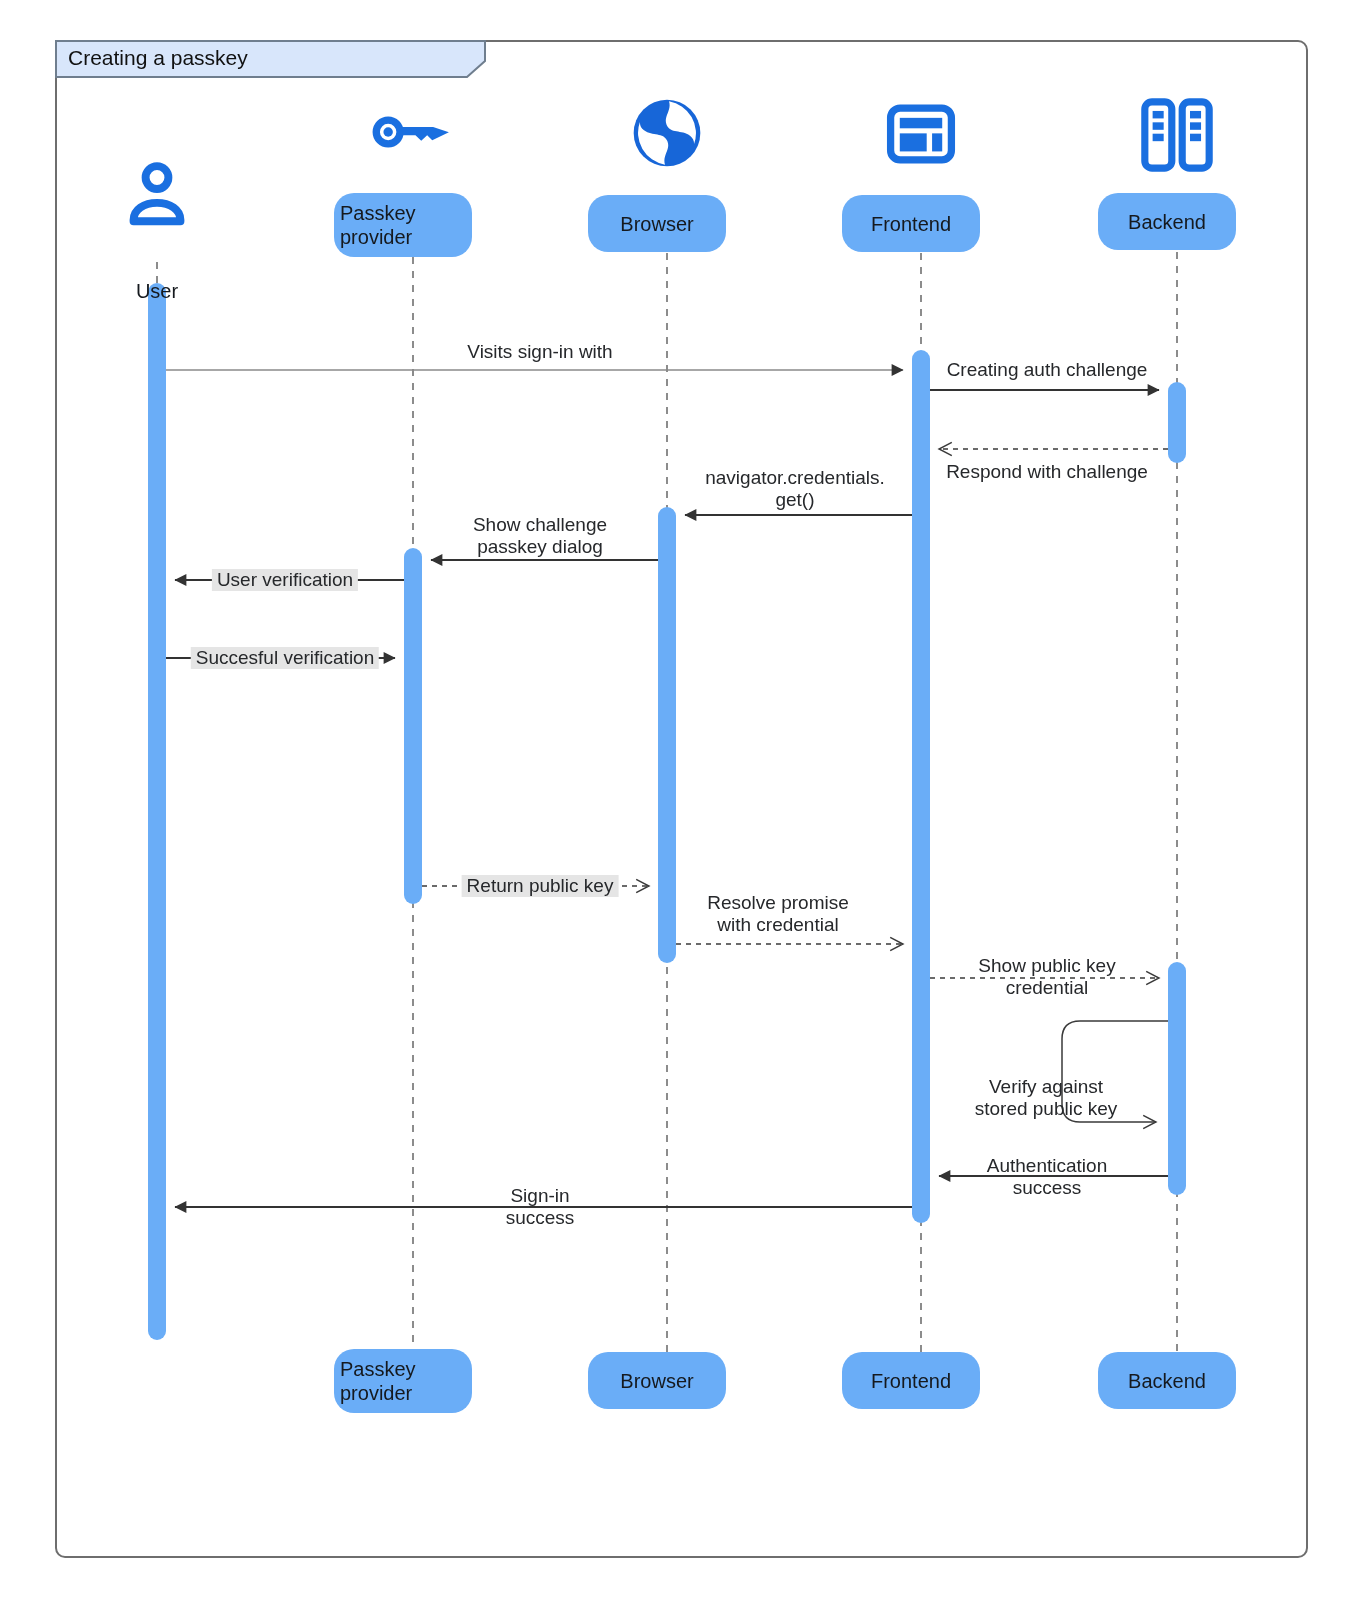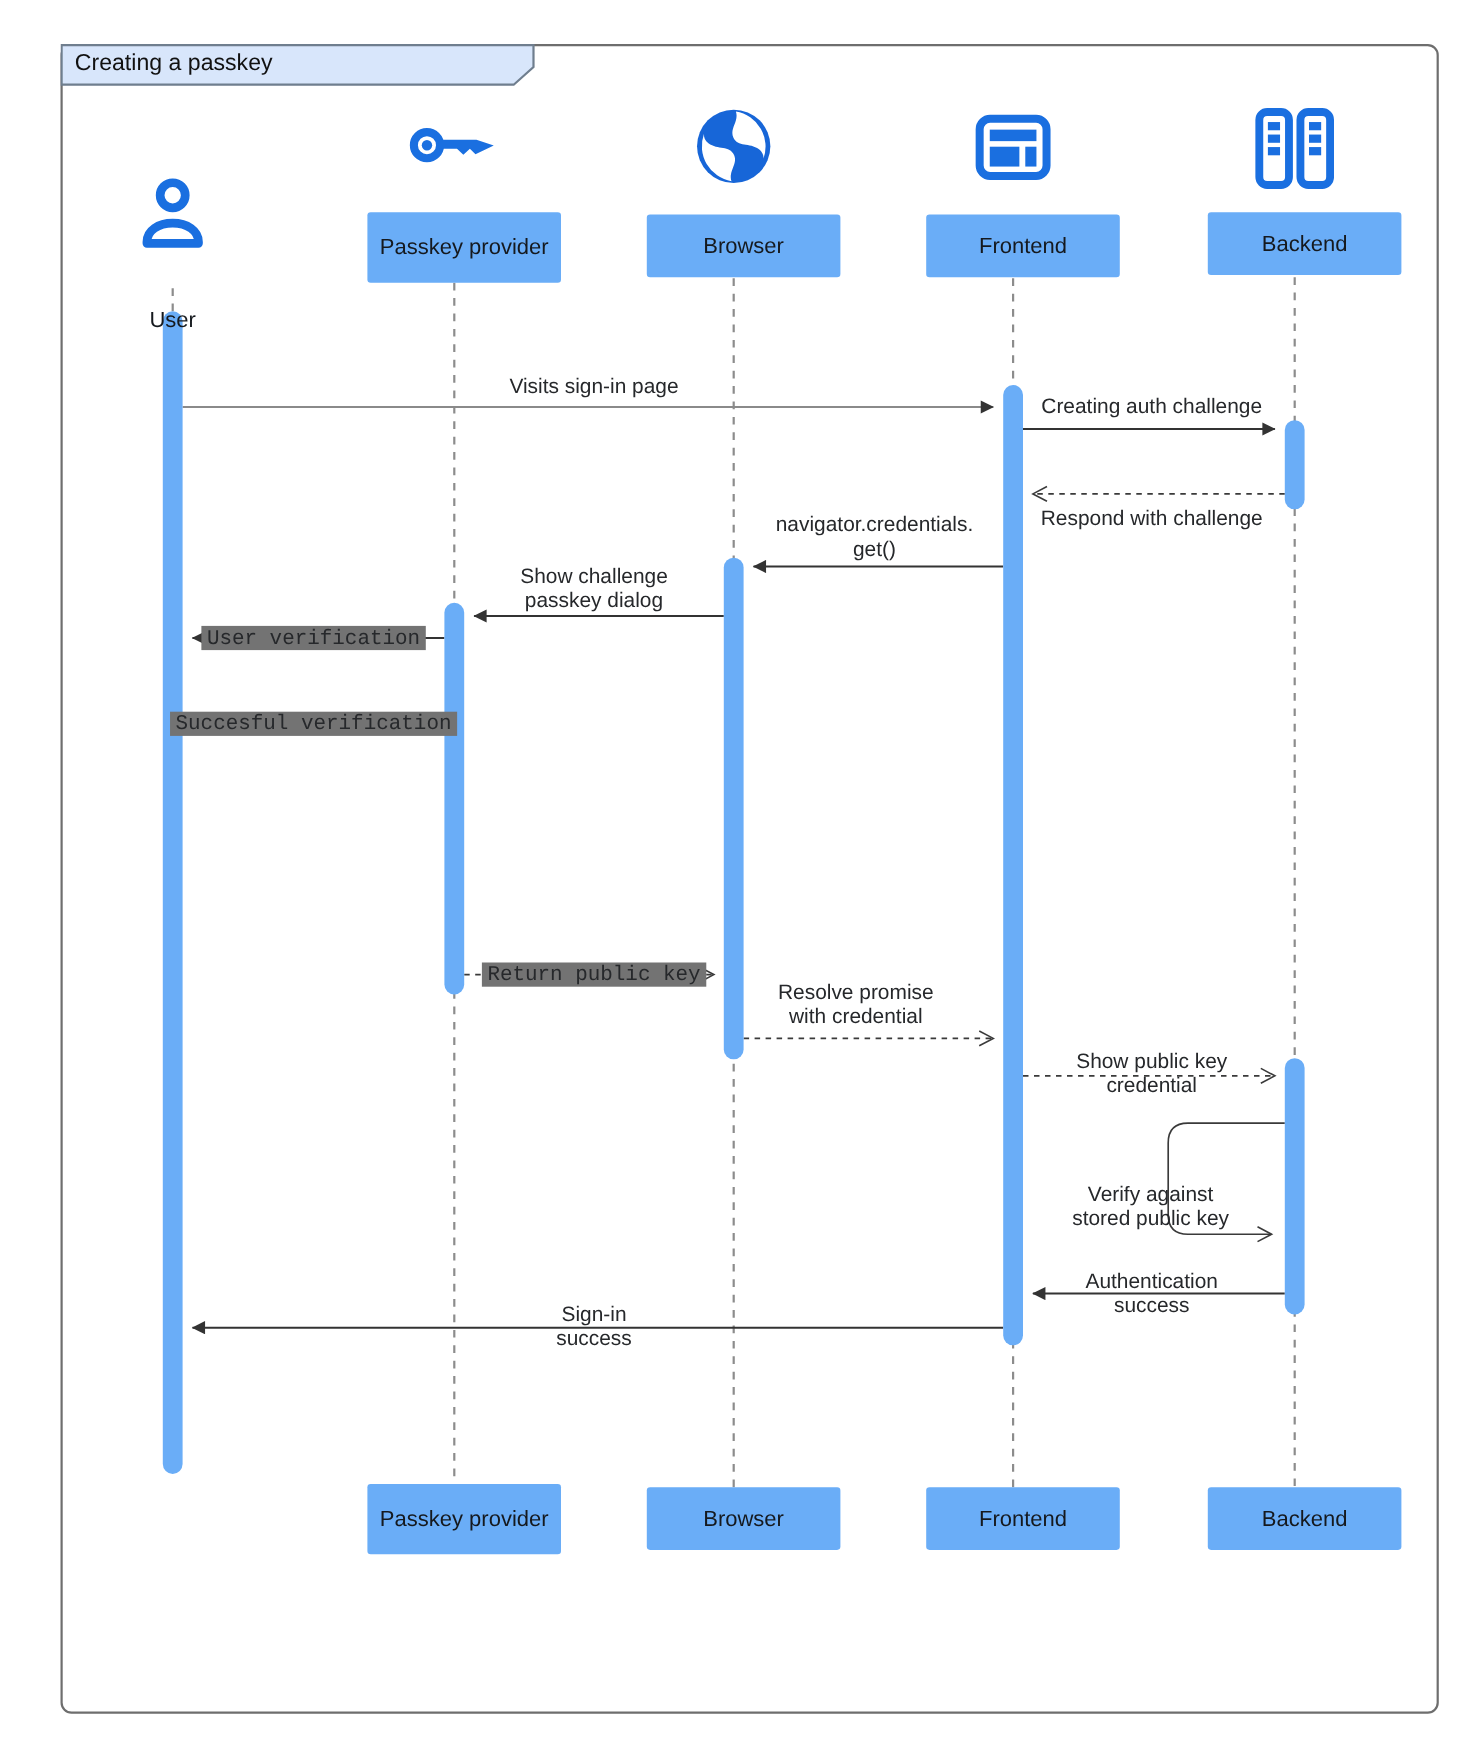--- a/index.html
+++ b/index.html
@@ -5,29 +5,29 @@
   html,body{margin:0;padding:0;background:#fff;}
   .stage{position:relative;width:1349px;height:1600px;background:#fff;
          font-family:"Liberation Sans",sans-serif;overflow:hidden;}
   .frame{position:absolute;left:55px;top:40px;width:1249px;height:1514px;
          border:2px solid #6e6e6e;border-radius:10px;background:#fff;}
   svg.wires{position:absolute;left:0;top:0;z-index:2;}
   .title-tab{position:absolute;left:55px;top:40px;z-index:6;}
   .title-text{position:absolute;left:68px;top:46px;z-index:7;
               font-size:21px;font-weight:normal;color:#111;}
   .bar{position:absolute;width:18px;background:#6aadf7;border-radius:9px;z-index:3;}
-  .pbox{position:absolute;width:176px;background:#6aadf7;border-radius:3px;z-index:4;
-        display:flex;align-items:center;justify-content:center;text-align:right;
+  .pbox{position:absolute;width:138px;background:#6aadf7;border-radius:20px;z-index:4;
+        display:flex;align-items:center;justify-content:center;text-align:left;
         font-size:20px;color:#15191e;line-height:1.2;padding:2px 6px;box-sizing:border-box;}
   .picon{position:absolute;z-index:4;}
   .plabel{position:absolute;z-index:4;font-size:20px;color:#15191e;
           transform:translateX(-50%);white-space:nowrap;}
   .mlabel{position:absolute;z-index:5;transform:translateX(-50%);
           font-size:19px;line-height:22px;color:#26282b;text-align:center;white-space:nowrap;}
-  .mlabel.onln{background:#737373;padding:0 5px;font-family:Liberation Mono, monospace;}
+  .mlabel.onln{background:#e5e5e5;padding:0 5px;}
 </style>
 </head>
 <body>
 
 <div class="stage">
 
   <div class="frame"></div>
 
   <svg class="wires" width="1349" height="1600">
     <defs>
@@ -112,21 +112,21 @@
     <rect x="4.5" y="8.1" width="3.4" height="2.3" fill="#1a6fe0"></rect>
     <rect x="4.5" y="11.6" width="3.4" height="2.3" fill="#1a6fe0"></rect>
     <rect x="13.6" y="1.8" width="8.3" height="20.4" rx="2.2" fill="none" stroke="#1a6fe0" stroke-width="2.2"></rect>
     <rect x="16" y="4.6" width="3.4" height="2.3" fill="#1a6fe0"></rect>
     <rect x="16" y="8.1" width="3.4" height="2.3" fill="#1a6fe0"></rect>
     <rect x="16" y="11.6" width="3.4" height="2.3" fill="#1a6fe0"></rect>
   </svg>
   <div class="pbox" style="left:1098px;top:193px;height:57px;">Backend</div>
 
   <div class="mlabel" style="left:540px;top:341px;">
-    <span>Visits sign-in page</span></div>
+    <span>Visits sign-in with</span></div>
   <div class="mlabel" style="left:1047px;top:359px;">
     <span>Creating auth challenge</span></div>
   <div class="mlabel" style="left:1047px;top:461px;">
     <span>Respond with challenge</span></div>
   <div class="mlabel" style="left:795px;top:467px;">
     <span>navigator.credentials.</span><br>
     <span>get()</span></div>
   <div class="mlabel" style="left:540px;top:514px;">
     <span>Show challenge</span><br>
     <span>passkey dialog</span></div>

